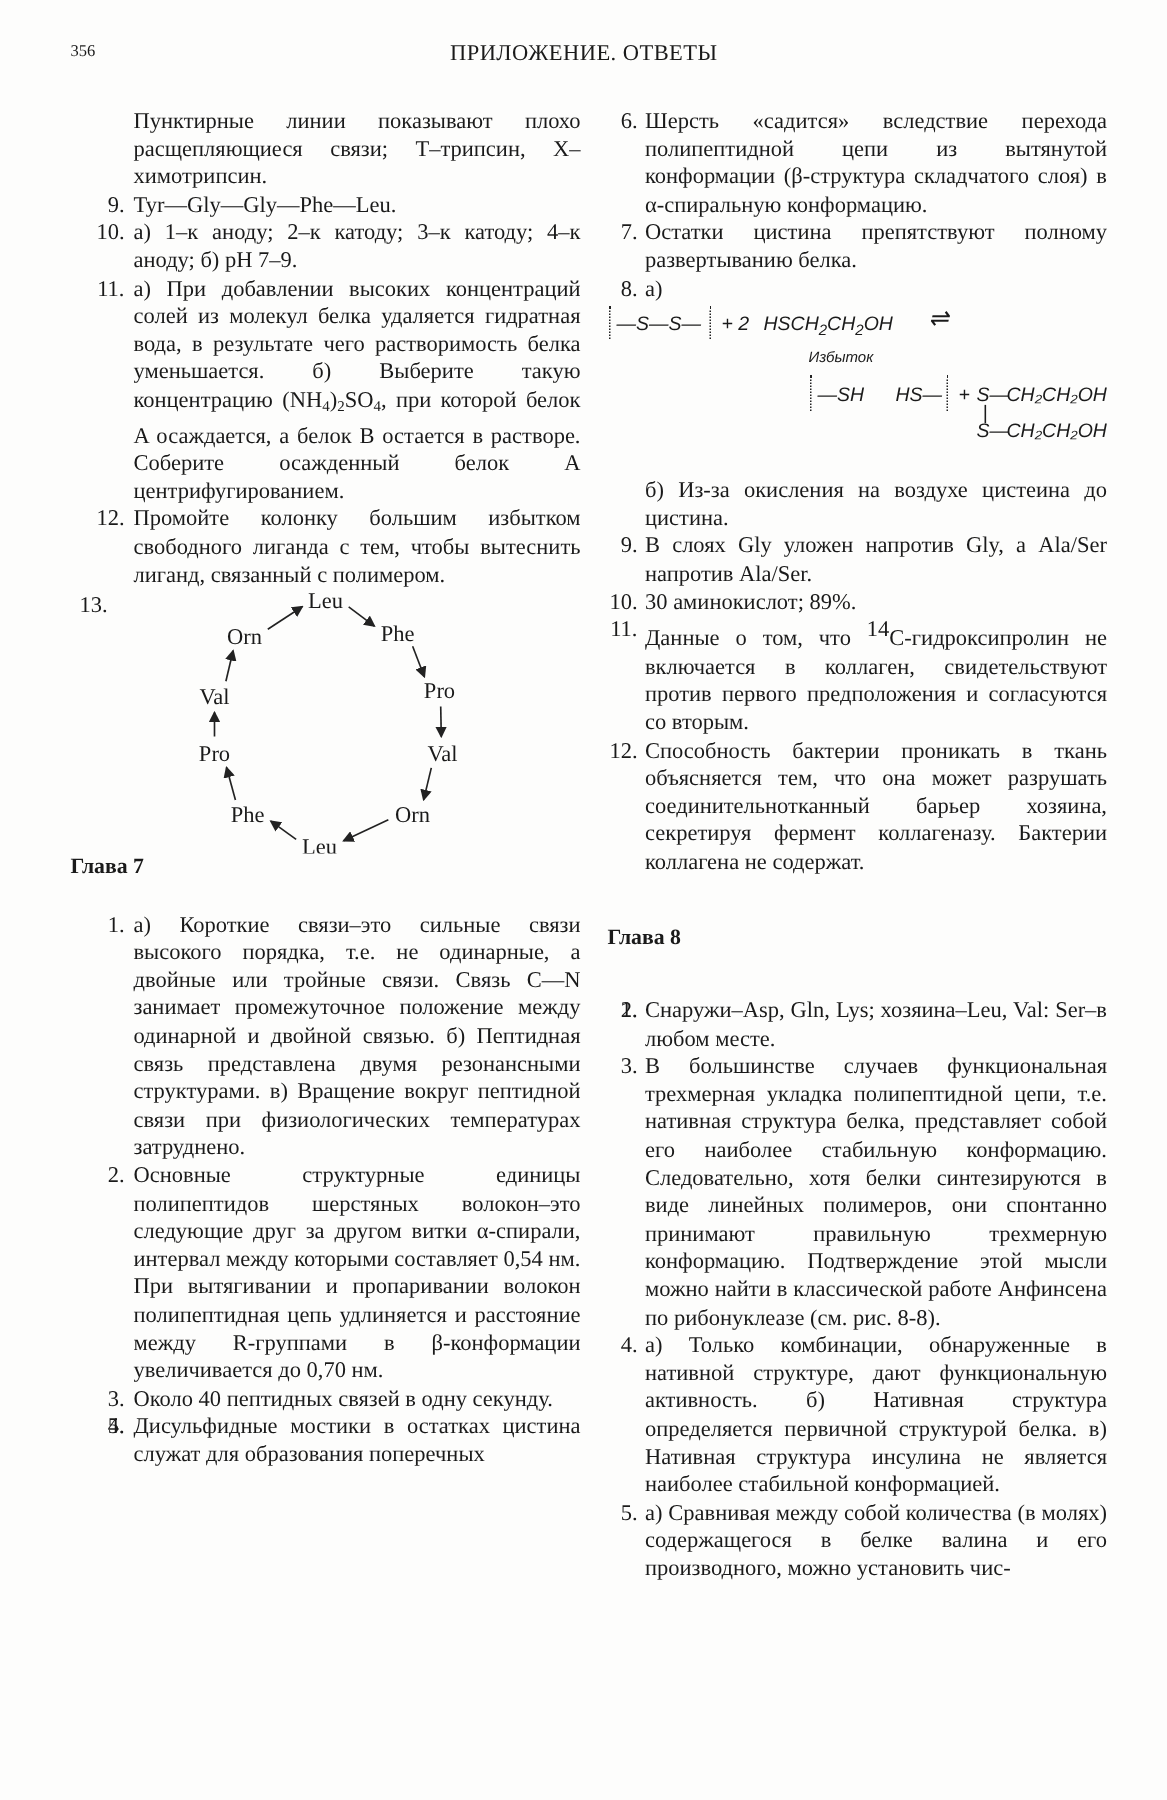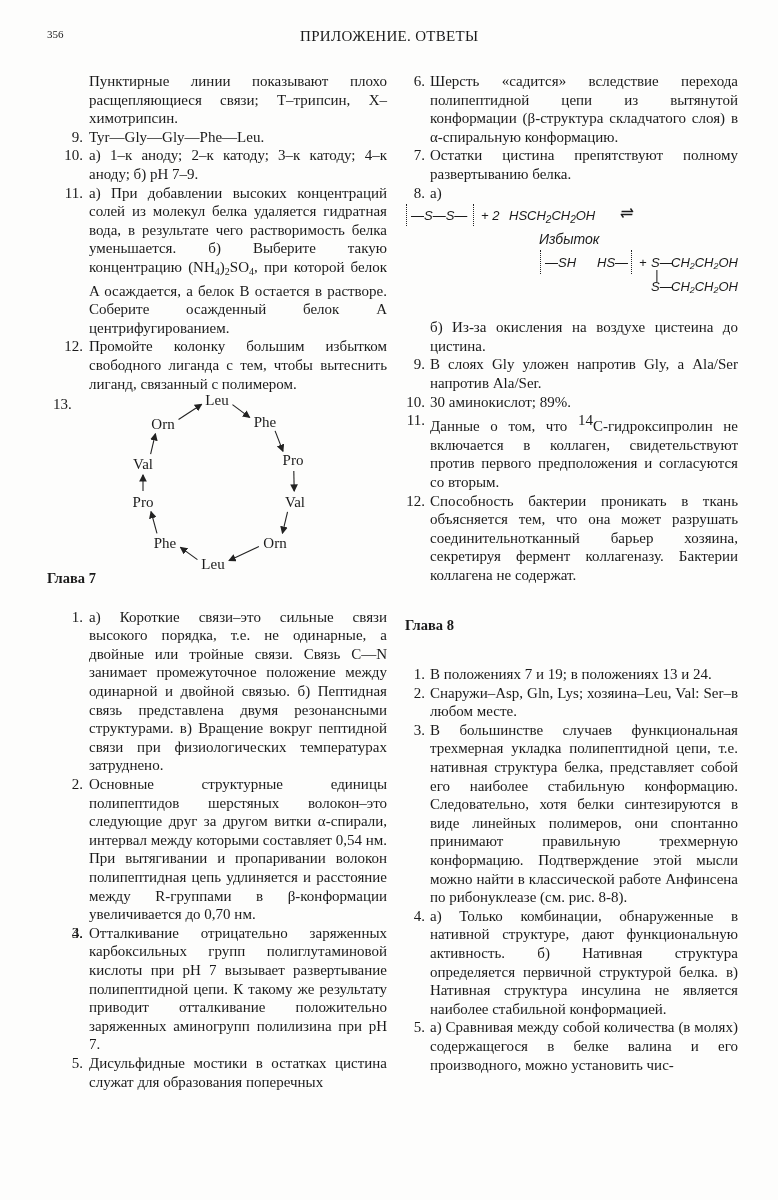--- a/index.html
+++ b/index.html
@@ -67,39 +67,39 @@
         <line x1="96" y1="98" x2="96" y2="82" stroke="#222" stroke-width="1.1" marker-end="url(#ah)"></line>
         <line x1="103.60263112349928" y1="61.16130089900093" x2="108.39736887650072" y2="40.83869910099907" stroke="#222" stroke-width="1.1" marker-end="url(#ah)"></line>
         <line x1="131.53479632654438" y1="26.532476873412076" x2="154.46520367345562" y2="11.467523126587924" stroke="#222" stroke-width="1.1" marker-end="url(#ah)"></line>
       </svg>
   </div>
 
   <p class="chapter" style="margin-top:0;margin-bottom:20px;">Глава 7</p>
 
   <p class="item"><span class="n">1.</span><span>а) Короткие связи–это сильные связи высокого порядка, т.е. не одинарные, а двойные или тройные связи. Связь C—N занимает промежуточное положение между одинарной и двойной связью. б) Пептидная связь представлена двумя резонансными структурами. в) Вращение вокруг пептидной связи при физиологических температурах затруднено.</span></p>
   <p class="item"><span class="n">2.</span><span>Основные структурные единицы полипептидов шерстяных волокон–это следующие друг за другом витки α-спирали, интервал между которыми составляет 0,54 нм. При вытягивании и пропаривании волокон полипептидная цепь удлиняется и расстояние между R-группами в β-конформации увеличивается до 0,70 нм.</span></p>
-  <p class="item"><span class="n">3.</span></p>
-  <p class="item"><span class="n">4.</span><span>Отталкивание отрицательно заряженных карбоксильных групп полиглутаминовой кислоты при pH 7 вызывает развертывание полипептидной цепи. К такому же результату приводит отталкивание положительно заряженных аминогрупп полилизина при pH 7.</span></p>
+  <p class="item"><span class="n">3.</span><span>Около 40 пептидных связей в одну секунду.</span></p>
+  <p class="item"><span class="n">4.</span></p>
   <p class="item"><span class="n">5.</span><span>Дисульфидные мостики в остатках цистина служат для образования поперечных</span></p>
 </div>
 
 <div class="col right">
 
   <p class="item"><span class="n">6.</span><span>Шерсть «садится» вследствие перехода полипептидной цепи из вытянутой конформации (β-структура складчатого слоя) в α-спиральную конформацию.</span></p>
   <p class="item"><span class="n">7.</span><span>Остатки цистина препятствуют полному развертыванию белка.</span></p>
   <p class="item"><span class="n">8.</span><span>а)</span></p>
 
   <div class="eq">
     <div class="wavy" style="left:1px;top:2px;height:22px;"></div>
     <span style="left:6px;top:5px;">—S—S—</span>
     <div class="wavy" style="left:68px;top:2px;height:22px;"></div>
     <span style="left:76px;top:5px;">+ 2</span>
     <span style="left:104px;top:5px;"><span style="position:static">HSCH</span><span class="sub" style="position:static">2</span><span style="position:static">CH</span><span class="sub" style="position:static">2</span><span style="position:static">OH</span></span>
     <span style="left:214px;top:2px;font-size:16px;">⇌</span>
-    <span style="left:134px;top:28px;font-size:14px;">Избыток</span>
+    <span style="left:134px;top:28px;font-size:10px;">Избыток</span>
     <div class="wavy" style="left:135px;top:48px;height:24px;"></div>
     <span style="left:140px;top:52px;">—SH</span>
     <span style="left:192px;top:52px;">HS—</span>
     <div class="wavy" style="left:226px;top:48px;height:24px;"></div>
     <span style="left:234px;top:52px;">+</span>
     <span style="left:246px;top:52px;">S—</span>
     <span style="left:266px;top:52px;">CH₂CH₂OH</span>
     <span style="left:250px;top:64px;">|</span>
     <span style="left:246px;top:76px;">S—</span>
     <span style="left:266px;top:76px;">CH₂CH₂OH</span>
@@ -107,18 +107,18 @@
 
   <p class="cont">б) Из-за окисления на воздухе цистеина до цистина.</p>
 
   <p class="item"><span class="n">9.</span><span>В слоях Gly уложен напротив Gly, а Ala/Ser напротив Ala/Ser.</span></p>
   <p class="item"><span class="n">10.</span><span>30 аминокислот; 89%.</span></p>
   <p class="item"><span class="n">11.</span><span>Данные о том, что </span><span class="sup">14</span><span>C-гидроксипролин не включается в коллаген, свидетельствуют против первого предположения и согласуются со вторым.</span></p>
   <p class="item"><span class="n">12.</span><span>Способность бактерии проникать в ткань объясняется тем, что она может разрушать соединительнотканный барьер хозяина, секретируя фермент коллагеназу. Бактерии коллагена не содержат.</span></p>
 
   <p class="chapter" style="margin-top:32px;margin-bottom:30px;">Глава 8</p>
 
-  <p class="item"><span class="n">1.</span><span>В положениях 7 и 19; в положениях 13 и 24.</span></p>
+  <p class="item"><span class="n">1.</span></p>
   <p class="item"><span class="n">2.</span><span>Снаружи–Asp, Gln, Lys; хозяина–Leu, Val: Ser–в любом месте.</span></p>
   <p class="item"><span class="n">3.</span><span>В большинстве случаев функциональная трехмерная укладка полипептидной цепи, т.е. нативная структура белка, представляет собой его наиболее стабильную конформацию. Следовательно, хотя белки синтезируются в виде линейных полимеров, они спонтанно принимают правильную трехмерную конформацию. Подтверждение этой мысли можно найти в классической работе Анфинсена по рибонуклеазе (см. рис. 8-8).</span></p>
   <p class="item"><span class="n">4.</span><span>а) Только комбинации, обнаруженные в нативной структуре, дают функциональную активность. б) Нативная структура определяется первичной структурой белка. в) Нативная структура инсулина не является наиболее стабильной конформацией.</span></p>
   <p class="item"><span class="n">5.</span><span>а) Сравнивая между собой количества (в молях) содержащегося в белке валина и его производного, можно установить чис-</span></p>
 </div>
 
 </body></html>

